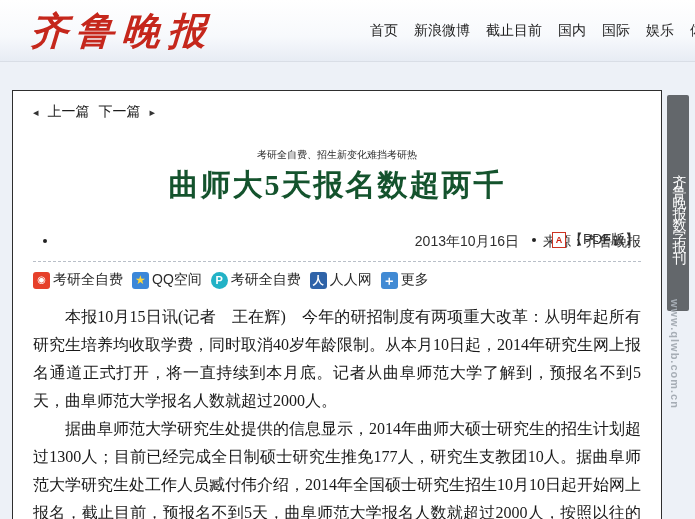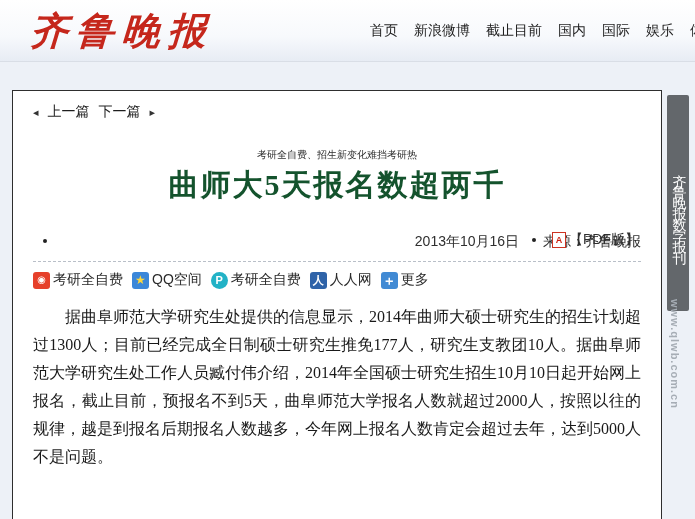--- a/index.html
+++ b/index.html
@@ -157,18 +157,19 @@
       <span class="share-ico ico-renren">人</span>
       <span>人人网</span>
     </span>
     <span class="share-item">
       <span class="share-ico ico-more">＋</span>
       <span>更多</span>
     </span>
   </div>
 
   <div class="body-text">
+    <p>本报10月15日讯(记者　王在辉)　今年的研招制度有两项重大改革：从明年起所有研究生培养均收取学费，同时取消40岁年龄限制。从本月10日起，2014年研究生网上报名通道正式打开，将一直持续到本月底。记者从曲阜师范大学了解到，预报名不到5天，曲阜师范大学报名人数就超过2000人。</p>
     <p>据曲阜师范大学研究生处提供的信息显示，2014年曲师大硕士研究生的招生计划超过1300人；目前已经完成全日制硕士研究生推免177人，研究生支教团10人。据曲阜师范大学研究生处工作人员臧付伟介绍，2014年全国硕士研究生招生10月10日起开始网上报名，截止目前，预报名不到5天，曲阜师范大学报名人数就超过2000人，按照以往的规律，越是到报名后期报名人数越多，今年网上报名人数肯定会超过去年，达到5000人不是问题。</p>
   </div>
 </div>
 
 <div class="side-tab">齐鲁晚报数字报刊</div>
 <div class="side-url">www.qlwb.com.cn</div>
 
 </body></html>

